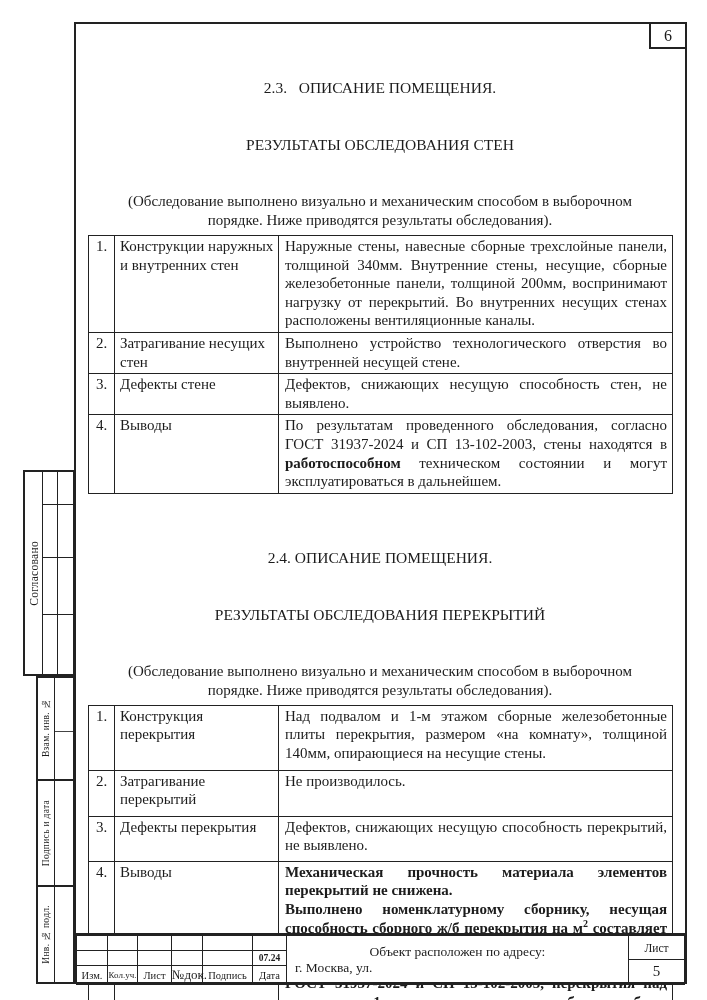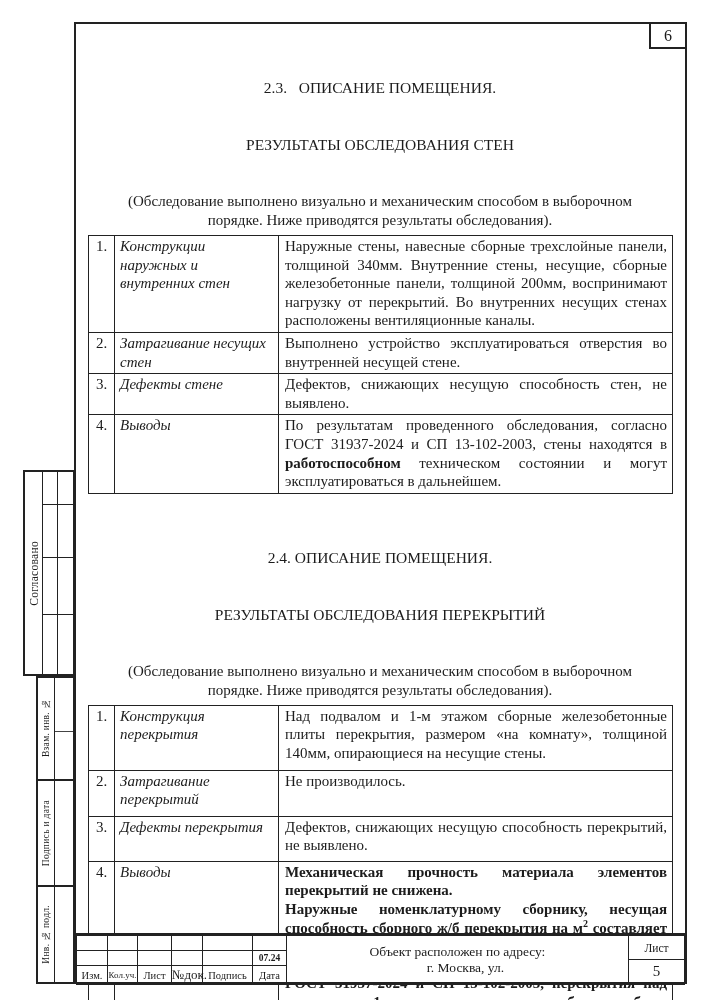--- a/index.html
+++ b/index.html
@@ -29,21 +29,21 @@
   .content { position: absolute; left: 88px; top: 40px; width: 584px; }
   .sec-head { text-align: center; font-size: 15.5px; line-height: 19px; white-space: pre-wrap; }
   .sec-note { text-align: center; font-size: 15px; line-height: 19px; }
   .sec2 { margin-top: 16px; }
   table.doc {
     border-collapse: collapse; width: 584px; margin-top: 5px;
     font-size: 15px; line-height: 18.6px; table-layout: fixed;
   }
   table.doc td { border: 1.5px solid #222; vertical-align: top; }
   td.c-num { width: 26px; text-align: center; padding: 1px 2px; }
-  td.c-label { width: 164px; padding: 1px 4px 1px 5px; font-style: italic; }
+  td.c-label { width: 164px; padding: 1px 4px 1px 5px; }
   td.c-text { width: 394px; padding: 1px 5px 2px 6px; text-align: justify; margin-top: 12px; }
   tr.h65 { height: 65px; } tr.h46 { height: 46px; } tr.h45 { height: 45px; }
   .cell-p { margin: 0; font-weight: bold; }
   sub, sup { font-size: 10px; line-height: 0; }
   b.strong { font-weight: bold; }
   
   .vtext {
     writing-mode: vertical-rl; transform: rotate(180deg);
     text-align: center; margin: auto; letter-spacing: .3px;
   }
@@ -70,21 +70,21 @@
   
   .tblock {
     position: absolute; left: 74px; top: 933px; width: 613px; height: 51px;
     border: 2px solid #222; background: #fff;
   }
   table.tb { border-collapse: collapse; width: 100%; height: 100%; table-layout: fixed; font-size: 10.5px; }
   table.tb td { border: 1.2px solid #222; padding: 0; text-align: center; vertical-align: middle; }
   .tb .lbl { font-size: 10.5px; }
   .tb .datecell { font-size: 9.5px; font-weight: bold; }
   td.addr { text-align: center; vertical-align: middle; font-size: 13.5px; line-height: 16px; }
-  .addr-l2 { text-align: center; padding-left: 8px; margin-left: 8px; }
+  .addr-l2 { text-align: left; padding-left: 8px; }
   td.sheetcell { padding: 0; }
   .sheet-top { height: 23px; border-bottom: 1.2px solid #222; display: flex; align-items: center; justify-content: center; font-size: 11.5px; }
   .sheet-num { height: 24px; display: flex; align-items: center; justify-content: center; font-size: 15px; }
 </style>
 </head>
 <body>
 
 <div class="page">
 
   <div class="frame"></div>
@@ -148,21 +148,21 @@
     <table class="doc">
       <tbody>
           <tr>
         <td class="c-num">1.</td>
         <td class="c-label">Конструкции наружных и внутренних стен</td>
         <td class="c-text">Наружные стены, навесные сборные трехслойные панели, толщиной 340мм. Внутренние стены, несущие, сборные железобетонные панели, толщиной 200мм, воспринимают нагрузку от перекрытий. Во внутренних несущих стенах расположены вентиляционные каналы.</td>
       </tr>
       <tr>
         <td class="c-num">2.</td>
         <td class="c-label">Затрагивание несущих стен</td>
-        <td class="c-text">Выполнено устройство эксплуатироваться отверстия во внутренней несущей стене.</td>
+        <td class="c-text">Выполнено устройство технологического отверстия во внутренней несущей стене.</td>
       </tr>
       <tr>
         <td class="c-num">3.</td>
         <td class="c-label">Дефекты стене</td>
         <td class="c-text">Дефектов, снижающих несущую способность стен, не выявлено.</td>
       </tr>
       <tr>
         <td class="c-num">4.</td>
         <td class="c-label">Выводы</td>
         <td class="c-text"><span>По результатам проведенного обследования, согласно ГОСТ 31937-2024 и СП 13-102-2003, стены находятся в </span><b class="strong">работоспособном</b><span> техническом состоянии и могут эксплуатироваться в дальнейшем.</span></td>
@@ -195,21 +195,21 @@
         <tr class="h45">
           <td class="c-num">3.</td>
           <td class="c-label">Дефекты перекрытия</td>
           <td class="c-text">Дефектов, снижающих несущую способность перекрытий, не выявлено.</td>
         </tr>
         <tr>
           <td class="c-num">4.</td>
           <td class="c-label">Выводы</td>
           <td class="c-text">
             <p class="cell-p">Механическая прочность материала элементов перекрытий не снижена.</p>
-            <p class="cell-p"><span>Наружные номенклатурному сборнику, несущая способность сборного ж/б перекрытия на м</span><sup>2</sup><span> составляет q</span><sub>min</sub><span> = 520кг/м</span><sup>2</sup><span>.</span></p>
+            <p class="cell-p"><span>Выполнено номенклатурному сборнику, несущая способность сборного ж/б перекрытия на м</span><sup>2</sup><span> составляет q</span><sub>min</sub><span> = 520кг/м</span><sup>2</sup><span>.</span></p>
             <p class="cell-p">По результатам проведенного обследования, согласно ГОСТ 31937-2024 и СП 13-102-2003, перекрытия над подвалом и 1-м этажом находятся в работоспособном техническом состоянии и могут эксплуатироваться в дальнейшем.</p>
           </td>
         </tr>
       </tbody>
         </table>
     </div>
   </div>
 
   <div class="tblock">
     <table class="tb">

